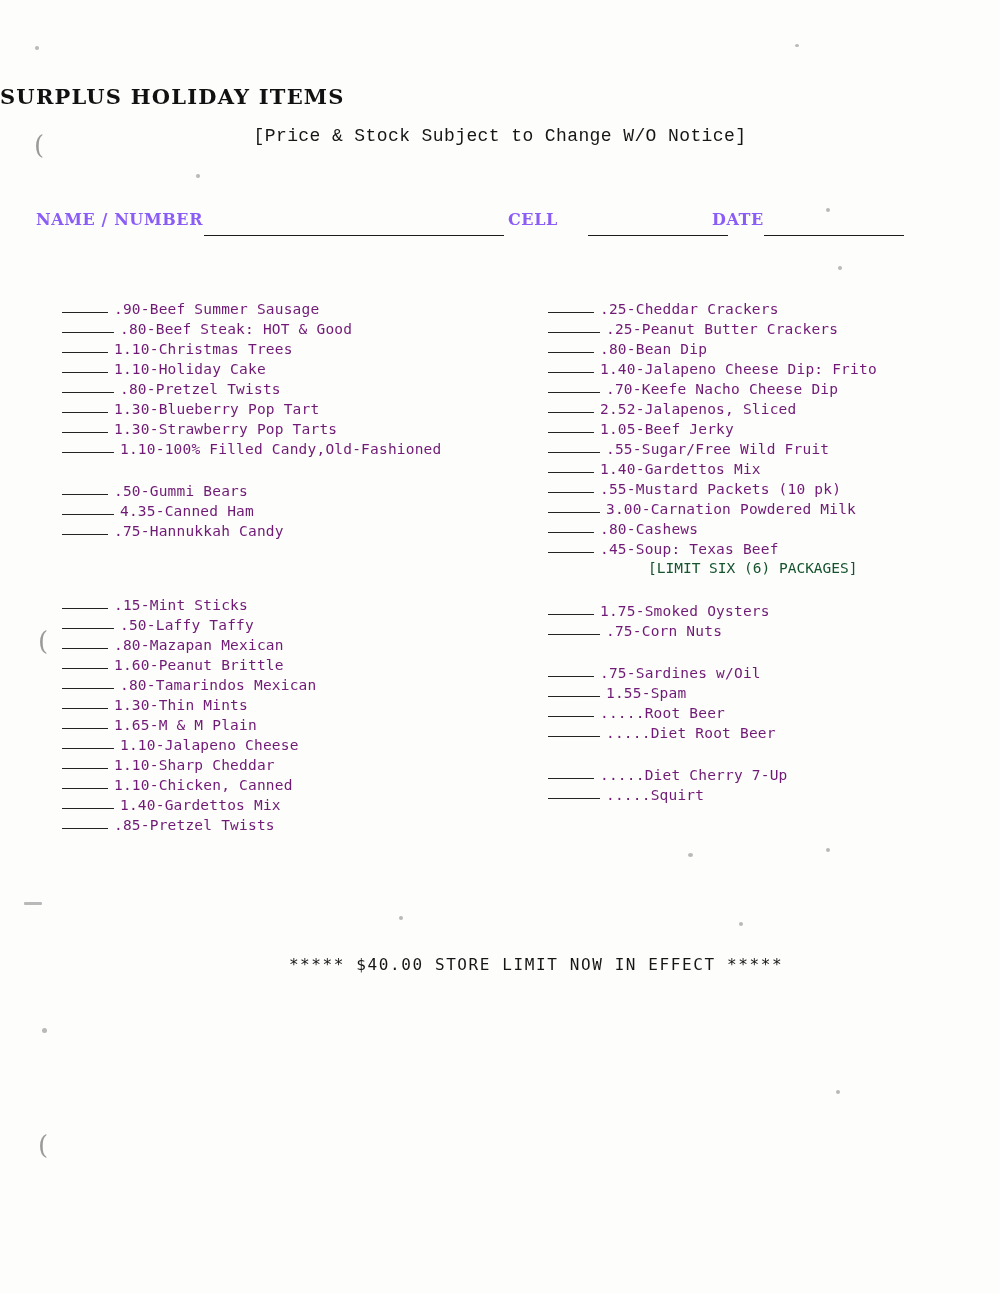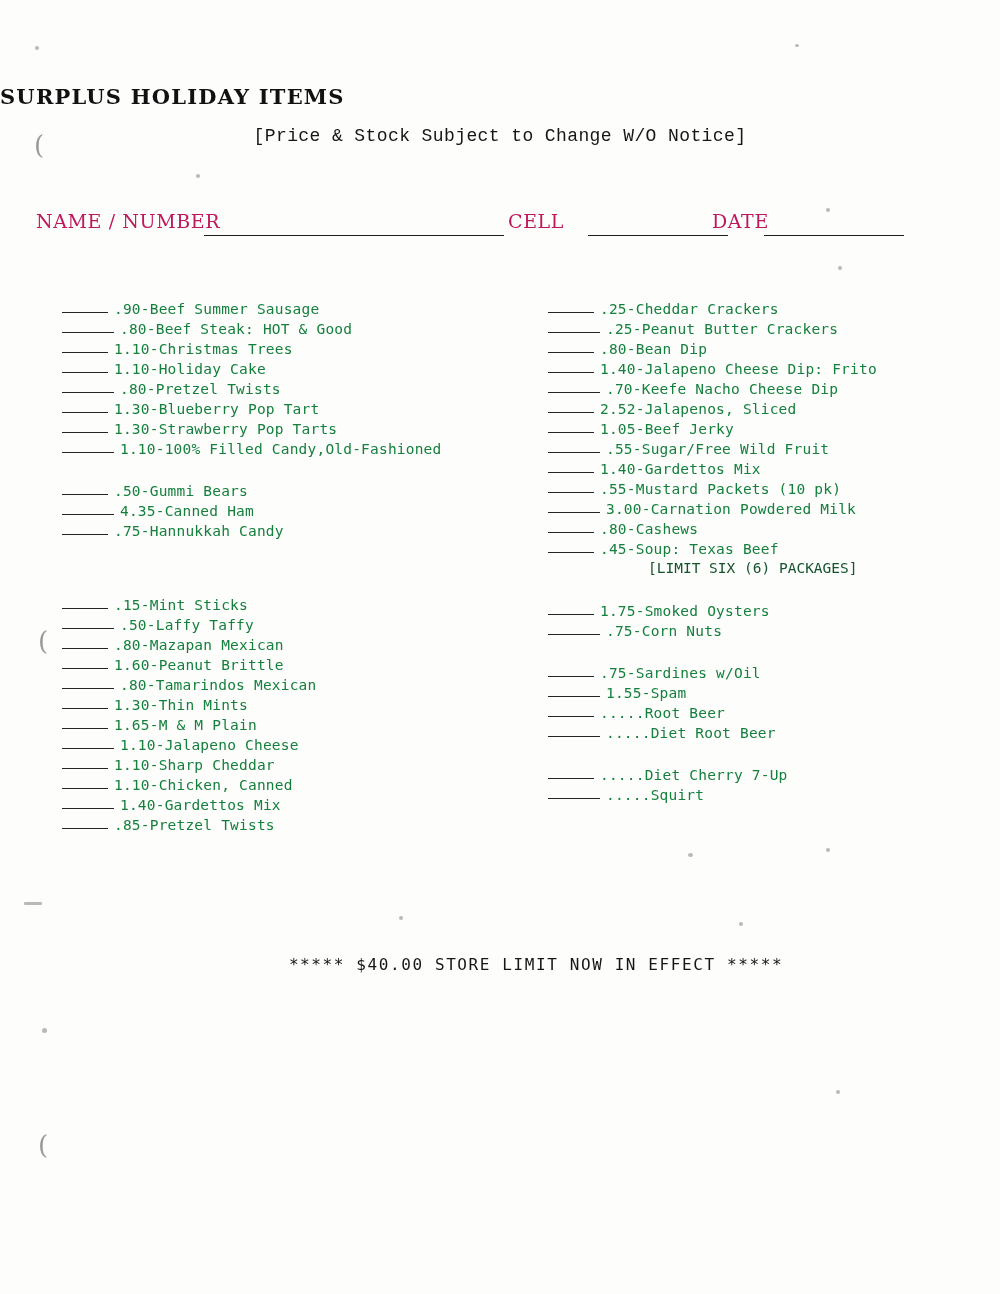--- a/index.html
+++ b/index.html
@@ -49,24 +49,24 @@
   .formline {
     position: absolute;
     top: 210px;
     left: 36px;
     width: 900px;
     height: 32px;
   }
   .fl-label {
     position: absolute;
     font-family: "DejaVu Serif", serif;
-    font-size: 19px;
-    font-weight: normal;
+    font-size: 16px;
+    font-weight: bold;
     letter-spacing: 0.6px;
-    color: #be185d;
+    color: #8b5cf6;
     top: 0;
   }
   .fl-rule {
     position: absolute;
     border-bottom: 1.6px solid #1c1c1c;
     height: 0;
     top: 25px;
   }
   #lbl-name { left: 0; }
   #rule-name { left: 168px; width: 300px; }
@@ -104,21 +104,21 @@
     margin-right: 6px;
     position: relative;
     top: -1px;
   }
   .blank.wide {
     width: 52px;
     min-width: 52px;
   }
   .txt {
     display: inline-block;
-    color: #15803d;
+    color: #701a75;
   }
   .cont {
     display: block;
     height: 20px;
     font-size: 14.5px;
     white-space: pre;
     padding-left: 100px;
     color: #14532d;
   }
 

